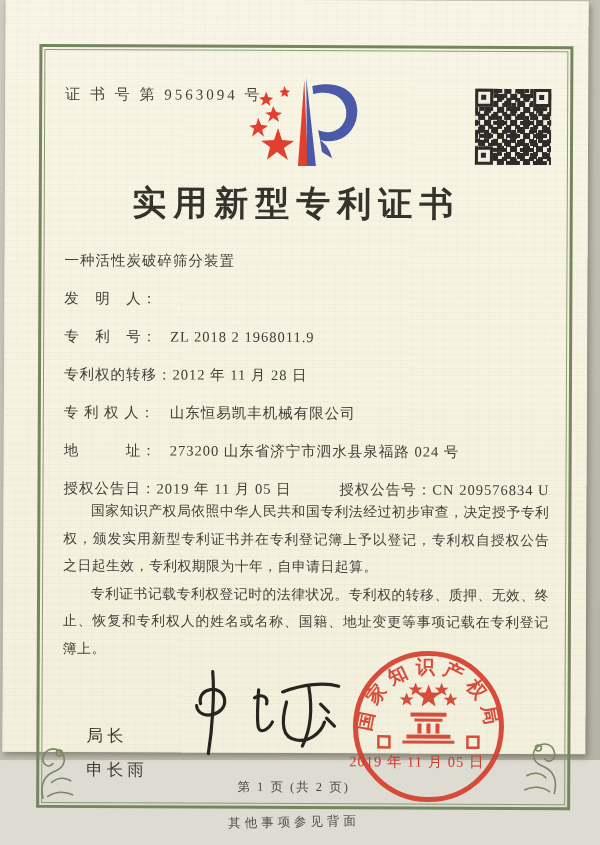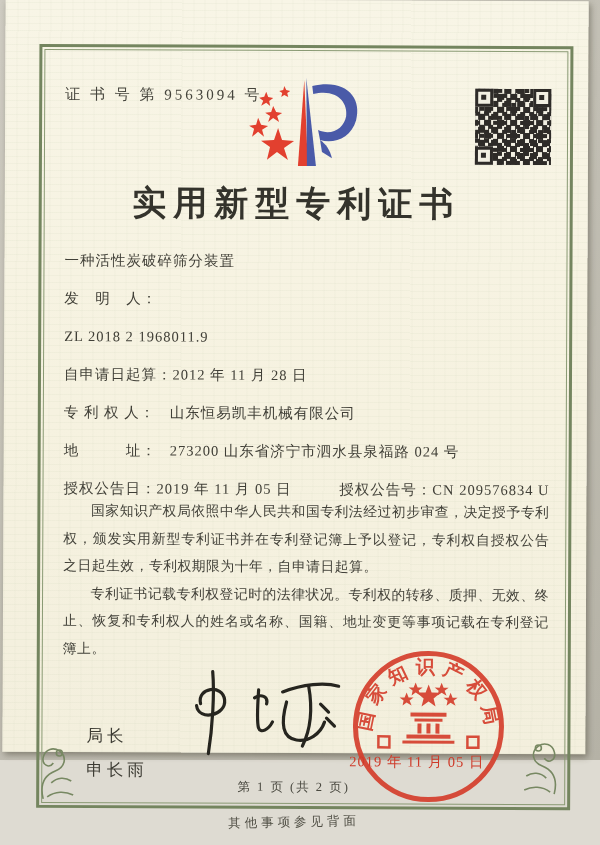--- a/index.html
+++ b/index.html
@@ -86,24 +86,25 @@
     <div class="title">实用新型专利证书</div>
 
     <div class="fields">
       <div class="frow">
         <span class="fvalue">一种活性炭破碎筛分装置</span>
       </div>
       <div class="frow">
         <span class="flabel">发　明　人：</span>
       </div>
       <div class="frow">
+        <span class="flabel">专　利　号：</span>
         <span class="fvalue">ZL 2018 2 1968011.9</span>
       </div>
       <div class="frow">
-        <span class="flabel">自申请日起算：</span>
+        <span class="flabel">专利权的转移：</span>
         <span class="fvalue">2012 年 11 月 28 日</span>
       </div>
       <div class="frow">
         <span class="flabel">专 利 权 人：</span>
         <span class="fvalue">山东恒易凯丰机械有限公司</span>
       </div>
       <div class="frow">
         <span class="flabel">地　　　址：</span>
         <span class="fvalue">273200 山东省济宁市泗水县泉福路 024 号</span>
       </div>

